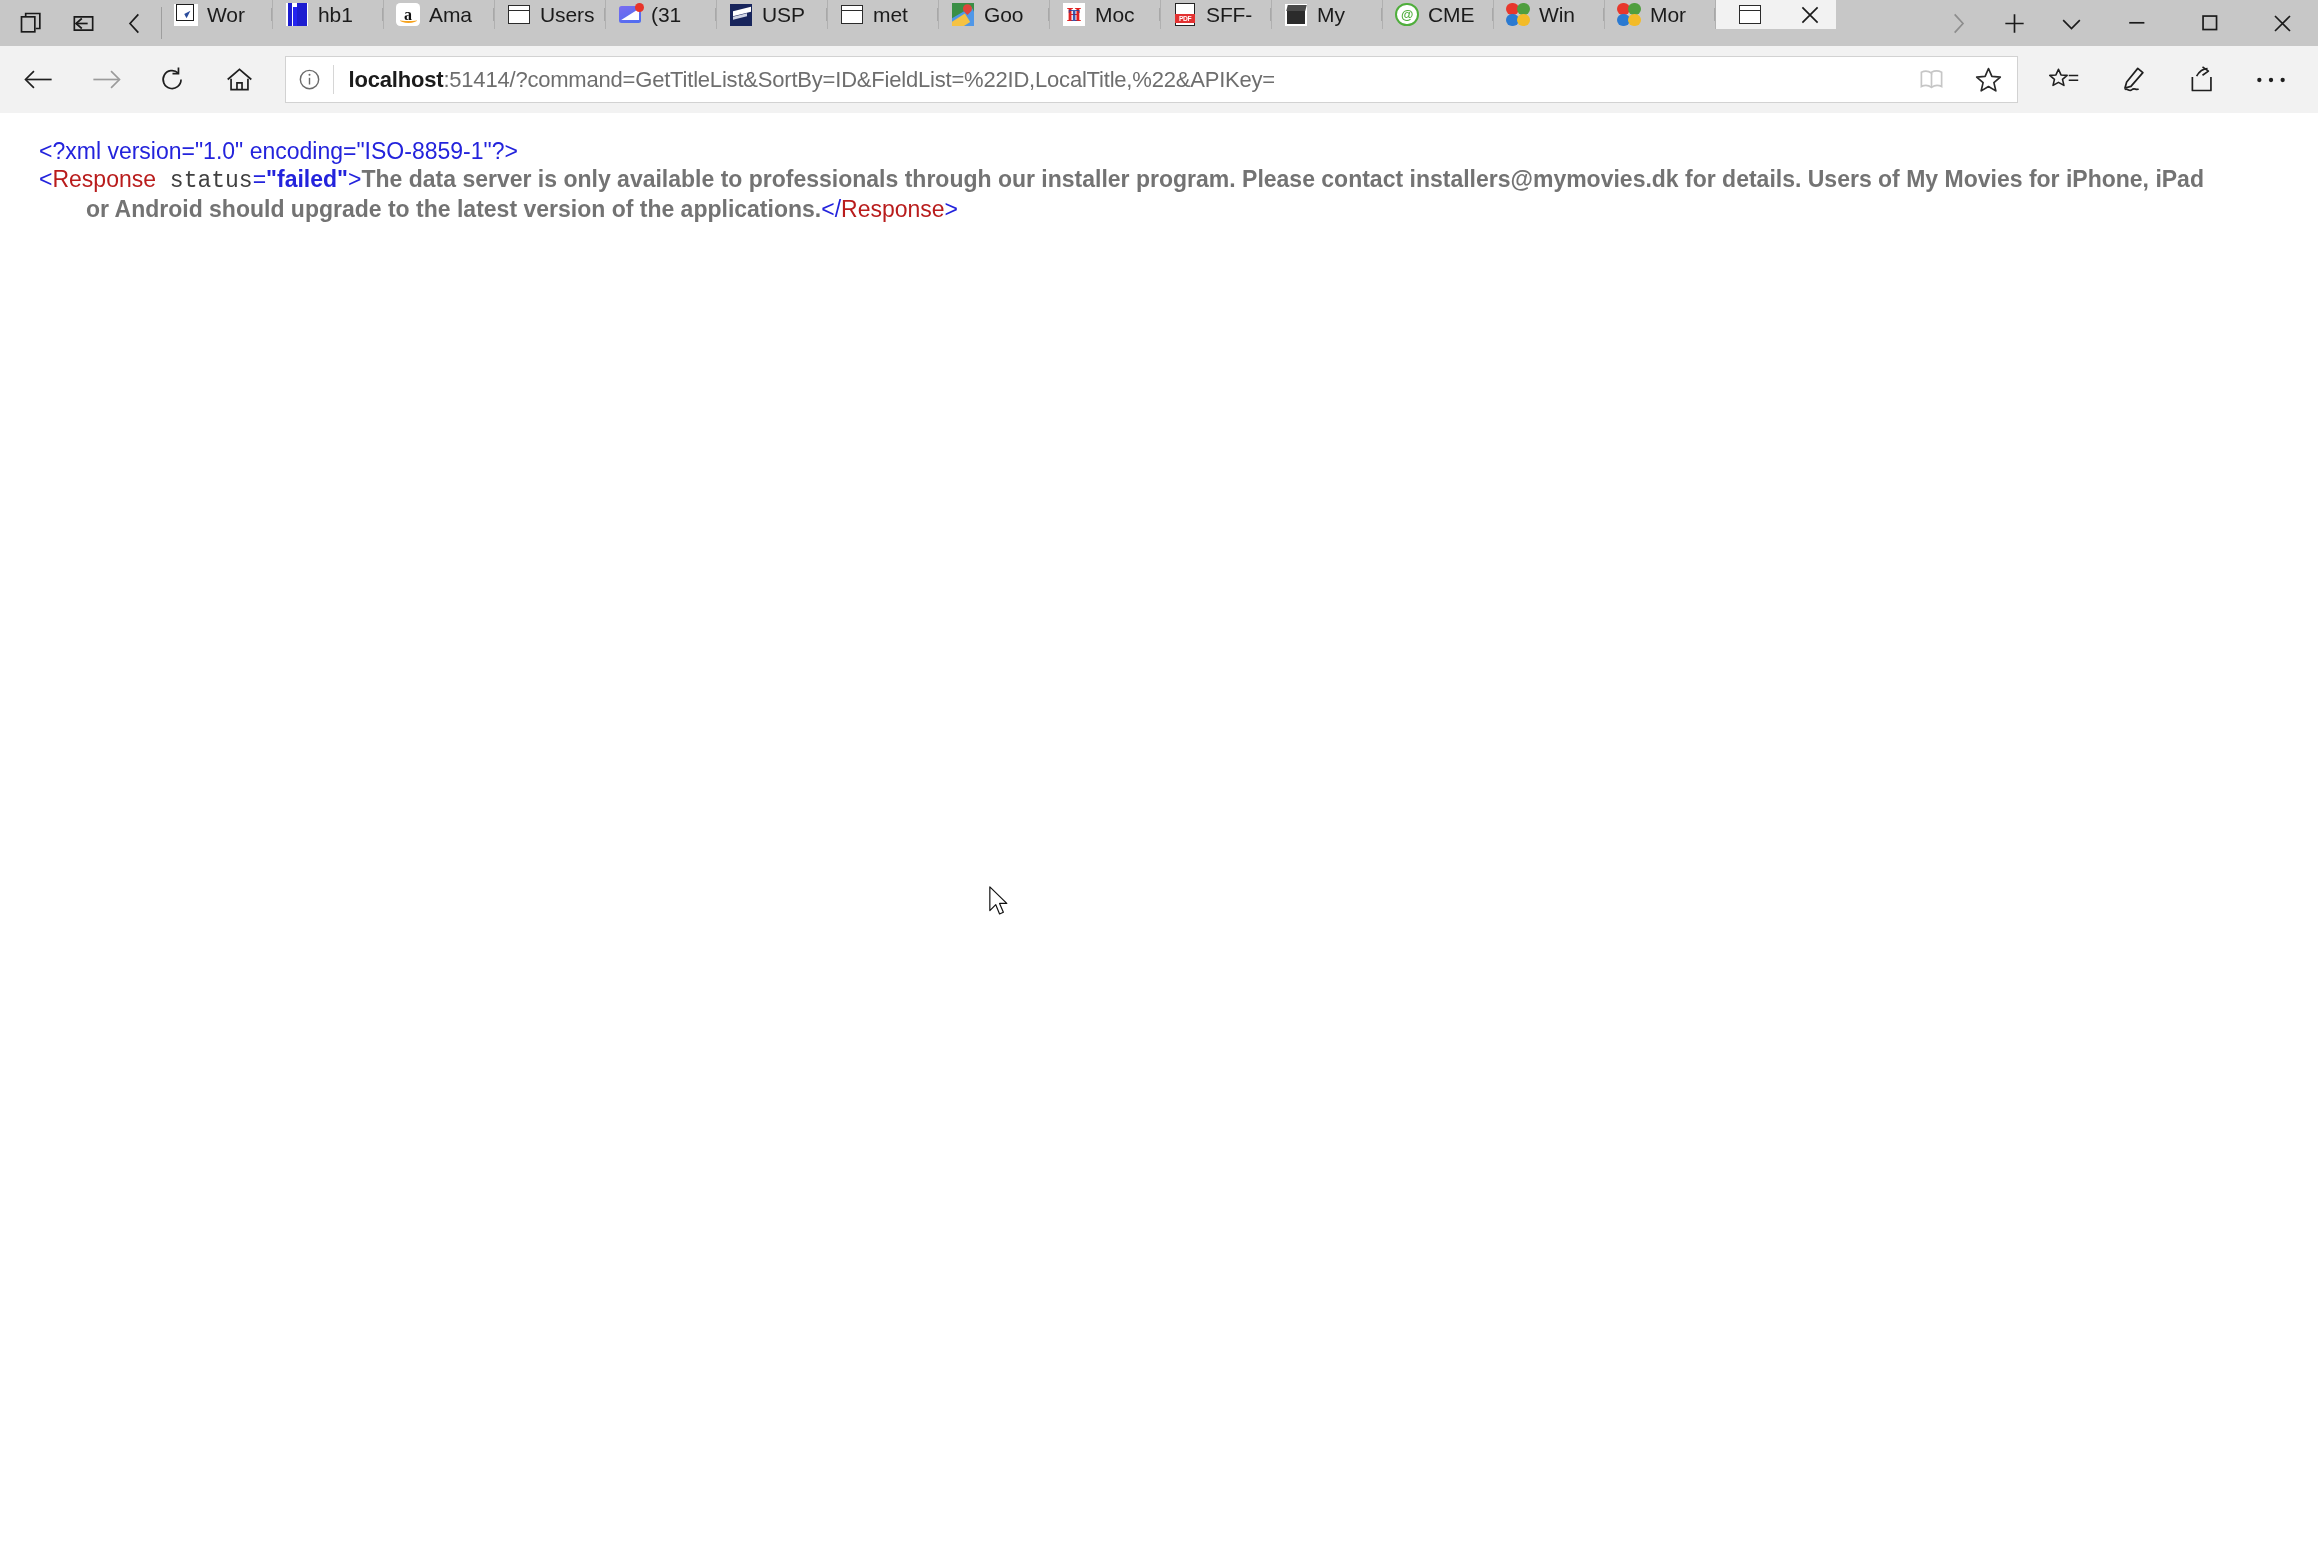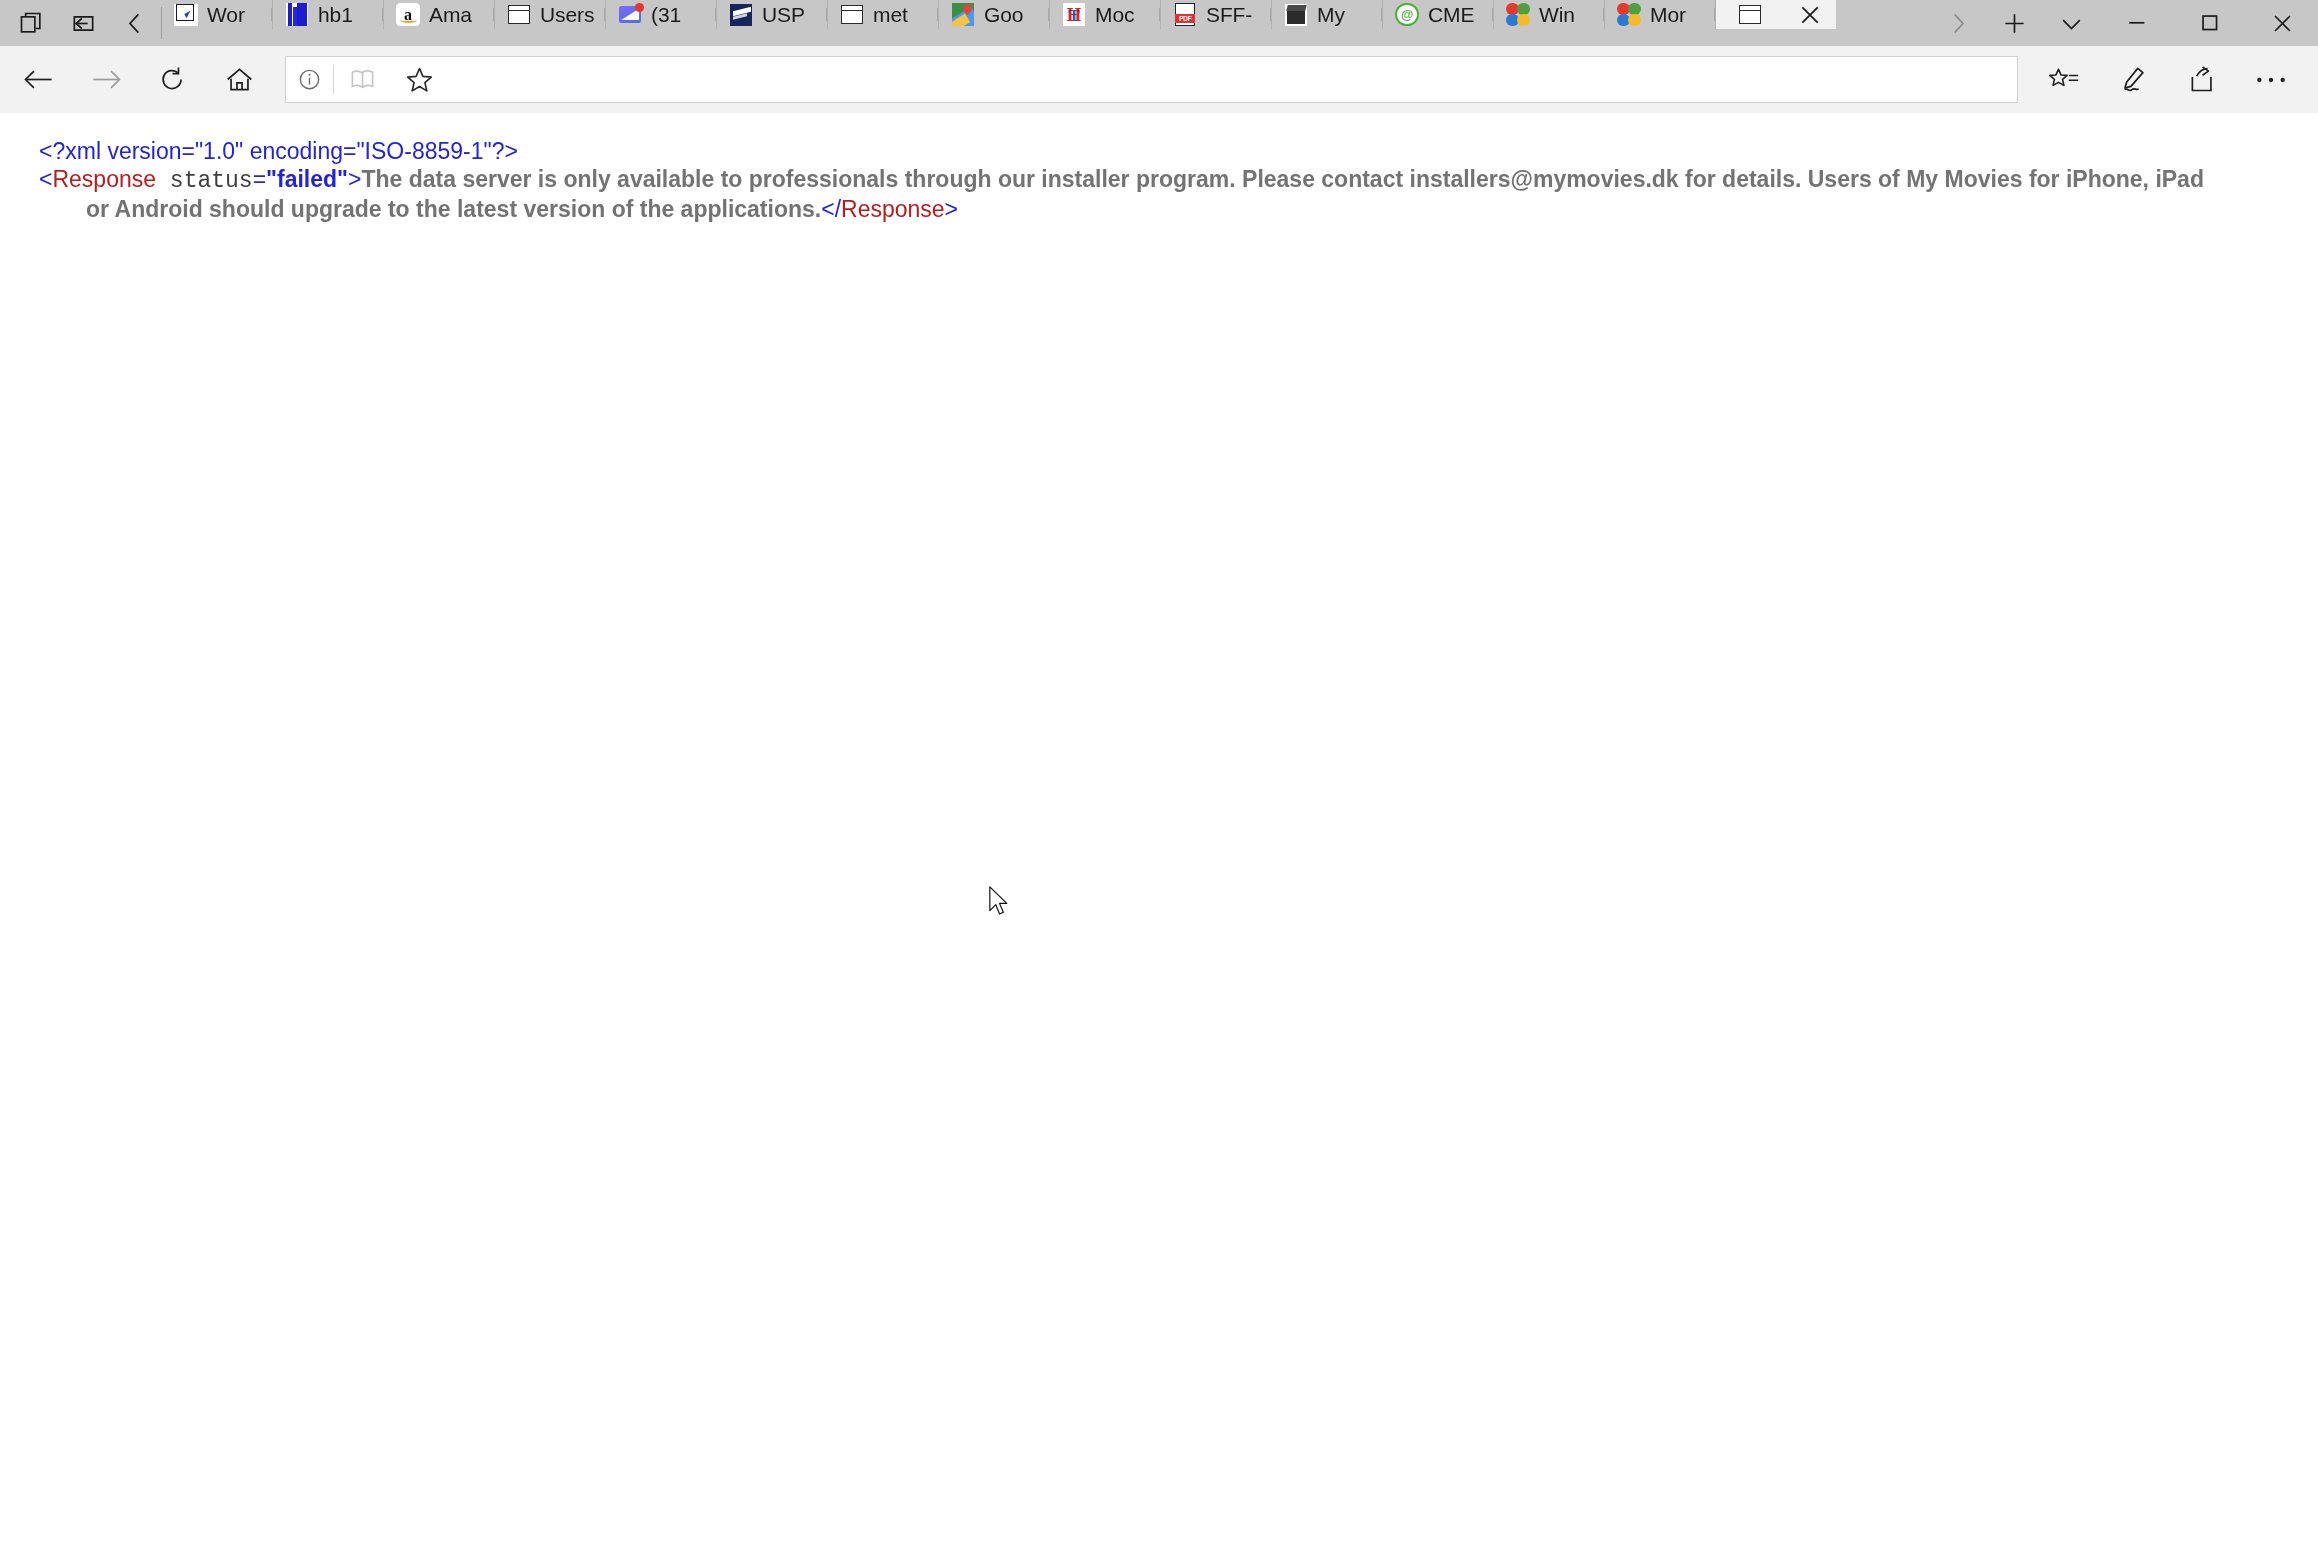--- a/index.html
+++ b/index.html
@@ -578,20 +578,21 @@
 
     <div class="addressbar">
       <span class="info-icon">
         <svg width="25" height="25" viewBox="0 0 30 30" fill="none" stroke="currentColor" stroke-width="1.7">
           <circle cx="15" cy="15" r="11"></circle>
             <path d="M15 13v8"></path>
             <circle cx="15" cy="9.3" r="1.2" fill="currentColor" stroke="none"></circle>
         </svg>
       </span>
       <span class="addr-sep"></span>
+      <span class="url"><b>localhost</b><span>:51414/?command=GetTitleList&amp;SortBy=ID&amp;FieldList=%22ID,LocalTitle,%22&amp;APIKey=</span></span>
       <span class="addr-actions">
         <span class="addr-btn muted" title="Reading view">
           <svg width="27" height="23.6" viewBox="0 0 32 28" fill="none" stroke="currentColor" stroke-width="2">
             <path d="M16 6C12 3 7 3.5 4 5v17c3-1.5 8-2 12 1 4-3 9-2.5 12-1V5c-3-1.5-8-2-12-0z"></path>
               <path d="M16 6v17"></path>
           </svg>
         </span>
         <span class="addr-btn" title="Add to favorites or reading list">
           <svg width="27" height="27" viewBox="0 0 32 32" fill="none" stroke="currentColor" stroke-width="2" stroke-linejoin="round">
             <path d="M16 3l4 9.3 10 .8-7.6 6.6 2.3 9.8L16 24.3 7.3 29.5l2.3-9.8L2 13.1l10-.8z"></path>

